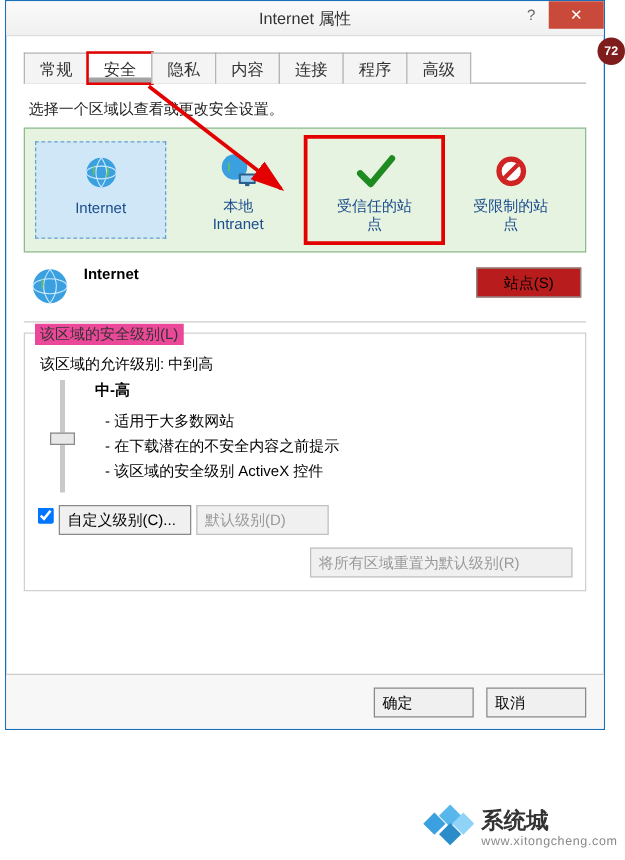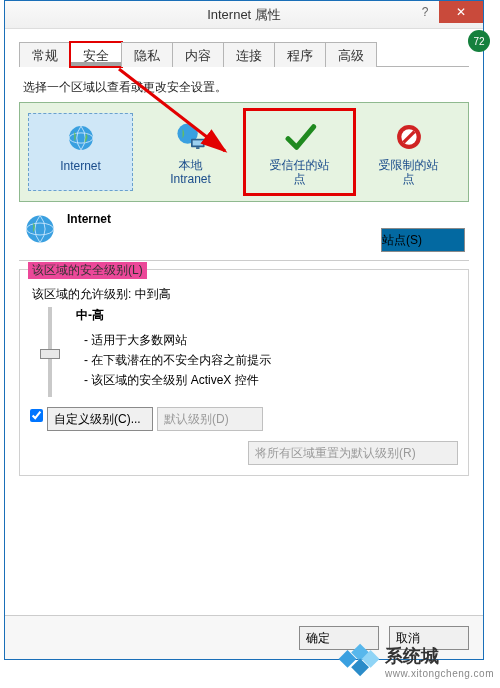--- a/index.html
+++ b/index.html
@@ -1,17 +1,17 @@
 <!DOCTYPE html>
 <html><head>
 <meta charset="utf-8">
 <style>
   * { box-sizing: border-box; margin: 0; padding: 0; font-family: "Microsoft YaHei", "SimSun", sans-serif; }
   body { width: 500px; height: 688px; background: #fff; overflow: hidden; position: relative; font-size: 12px; }
-  .window { position: absolute; left: 4px; top: 0; width: 480px; height: 660px; border: 1px solid #1a6fb8; background: #fff; }
+  .window { position: absolute; left: 4px; top: 0; width: 480px; height: 584px; border: 1px solid #1a6fb8; background: #fff; }
   .titlebar { height: 28px; background: linear-gradient(#fafafa,#f0f0f0); display: flex; align-items: center; justify-content: center; position: relative; border-bottom: 1px solid #ddd; }
   .titlebar .title { font-size: 13px; color: #333; }
   .titlebar .sysbtns { position: absolute; right: 0; top: 0; display: flex; }
   .sysbtn { width: 28px; height: 22px; display: flex; align-items: center; justify-content: center; font-size: 12px; }
   .sysbtn.help { color: #666; border: 1px solid transparent; }
   .sysbtn.close { background: #c94a3b; color: #fff; width: 44px; }
   .client { padding: 12px 14px 10px 14px; }
   .tabs { display: flex; border-bottom: 1px solid #b5b5b5; margin-bottom: 10px; position: relative; height: 26px; }
   .tab { padding: 4px 12px; border: 1px solid #b5b5b5; border-bottom: none; background: #f4f4f4; font-size: 13px; color: #333; position: relative; top: 1px; margin-right: -1px; cursor: default; }
   .tab.active { background: #fff; border-bottom: 5px solid #a3a3a3; }
@@ -23,21 +23,21 @@
   .zone .iconwrap { height: 40px; display: flex; align-items: center; justify-content: center; }
   .zone svg { width: 34px; height: 34px; }
   .zone .label { font-size: 12px; color: #1a4c8b; white-space: pre-line; line-height: 1.15; margin-top: 2px; }
   .zone.highlightred { outline: 3px solid #e20000; outline-offset: 2px; }
   .arrow { position: absolute; left: 110px; top: 64px; pointer-events: none; }
   .desc { display: flex; align-items: flex-start; gap: 10px; margin: 10px 4px 6px 4px; }
   .desc .globeicon svg { width: 34px; height: 34px; }
   .desc .txt { flex: 1; }
   .desc .txt .head { font-weight: bold; margin-bottom: 4px; }
   .desc .txt .body { line-height: 1.6; color: #333; }
-  .sitesbtn { width: 84px; height: 24px; border: 1px solid #8a8a8a; background: #0369a1; line-height: 22px; margin-top: 16px; cursor: default; }
+  .sitesbtn { width: 84px; height: 24px; border: 1px solid #8a8a8a; background: #b91c1c; text-align: center; line-height: 22px; margin-top: 2px; cursor: default; }
   hr.sep { border: none; border-top: 1px solid #ccc; margin: 8px 0; }
   .group { border: 1px solid #d0d0d0; padding: 10px 10px 10px 10px; margin-top: 8px; position: relative; }
   .group .legend { position: absolute; top: -8px; left: 8px; background: #ec4899; padding: 0 4px; color: #333; }
   .allowlabel { margin: 6px 0 4px 2px; }
   .sliderrow { display: flex; gap: 12px; margin-top: 4px; }
   .slider { width: 28px; height: 90px; position: relative; margin-left: 6px; }
   .track { position: absolute; left: 12px; top: 0; width: 4px; height: 90px; background: #c9c9c9; }
   .thumb { position: absolute; left: 4px; top: 42px; width: 20px; height: 10px; background: #e8e8e8; border: 1px solid #888; }
   .levels { flex: 1; }
   .levels .levelname { font-weight: bold; margin-bottom: 6px; }
@@ -47,21 +47,21 @@
   .checkrow .cl { line-height: 1.4; flex: 1; }
   .btn { min-width: 106px; height: 24px; border: 1px solid #8a8a8a; background: #f0f0f0; line-height: 22px; cursor: default; padding: 0 6px; }
   .btn.disabled { color: #9a9a9a; border-color: #c0c0c0; }
   .resetrow { display: flex; justify-content: flex-end; margin-top: 10px; }
   .bottombar { position: absolute; bottom: 0; left: 0; right: 0; height: 44px; border-top: 1px solid #ccc; display: flex; align-items: center; justify-content: flex-end; gap: 10px; padding: 0 14px; background: #f7f7f7; }
   .bottombar .btn { min-width: 80px; }
   .watermark { position: absolute; right: 6px; bottom: 6px; display: flex; align-items: center; gap: 6px; font-size: 13px; color: #555; }
   .watermark svg { width: 42px; height: 42px; }
   .watermark .zh { font-weight: bold; font-size: 18px; color: #333; }
   .watermark .en { font-size: 10px; color: #888; letter-spacing: 0.5px; }
-  .badge72 { position: absolute; right: 10px; top: 30px; width: 22px; height: 22px; border-radius: 50%; background: #15803d; color: #fff; font-size: 10px; display: flex; align-items: center; justify-content: center; }
+  .badge72 { position: absolute; right: 0; top: 30px; width: 22px; height: 22px; border-radius: 50%; background: #7f1d1d; color: #fff; font-size: 10px; display: flex; align-items: center; justify-content: center; font-weight: bold; }
 </style>
 </head>
 <body>
 
 <div class="window">
   <div class="titlebar">
     <span class="title">Internet 属性</span>
     <div class="sysbtns">
       <div class="sysbtn help">?</div>
       <div class="sysbtn close">✕</div>

